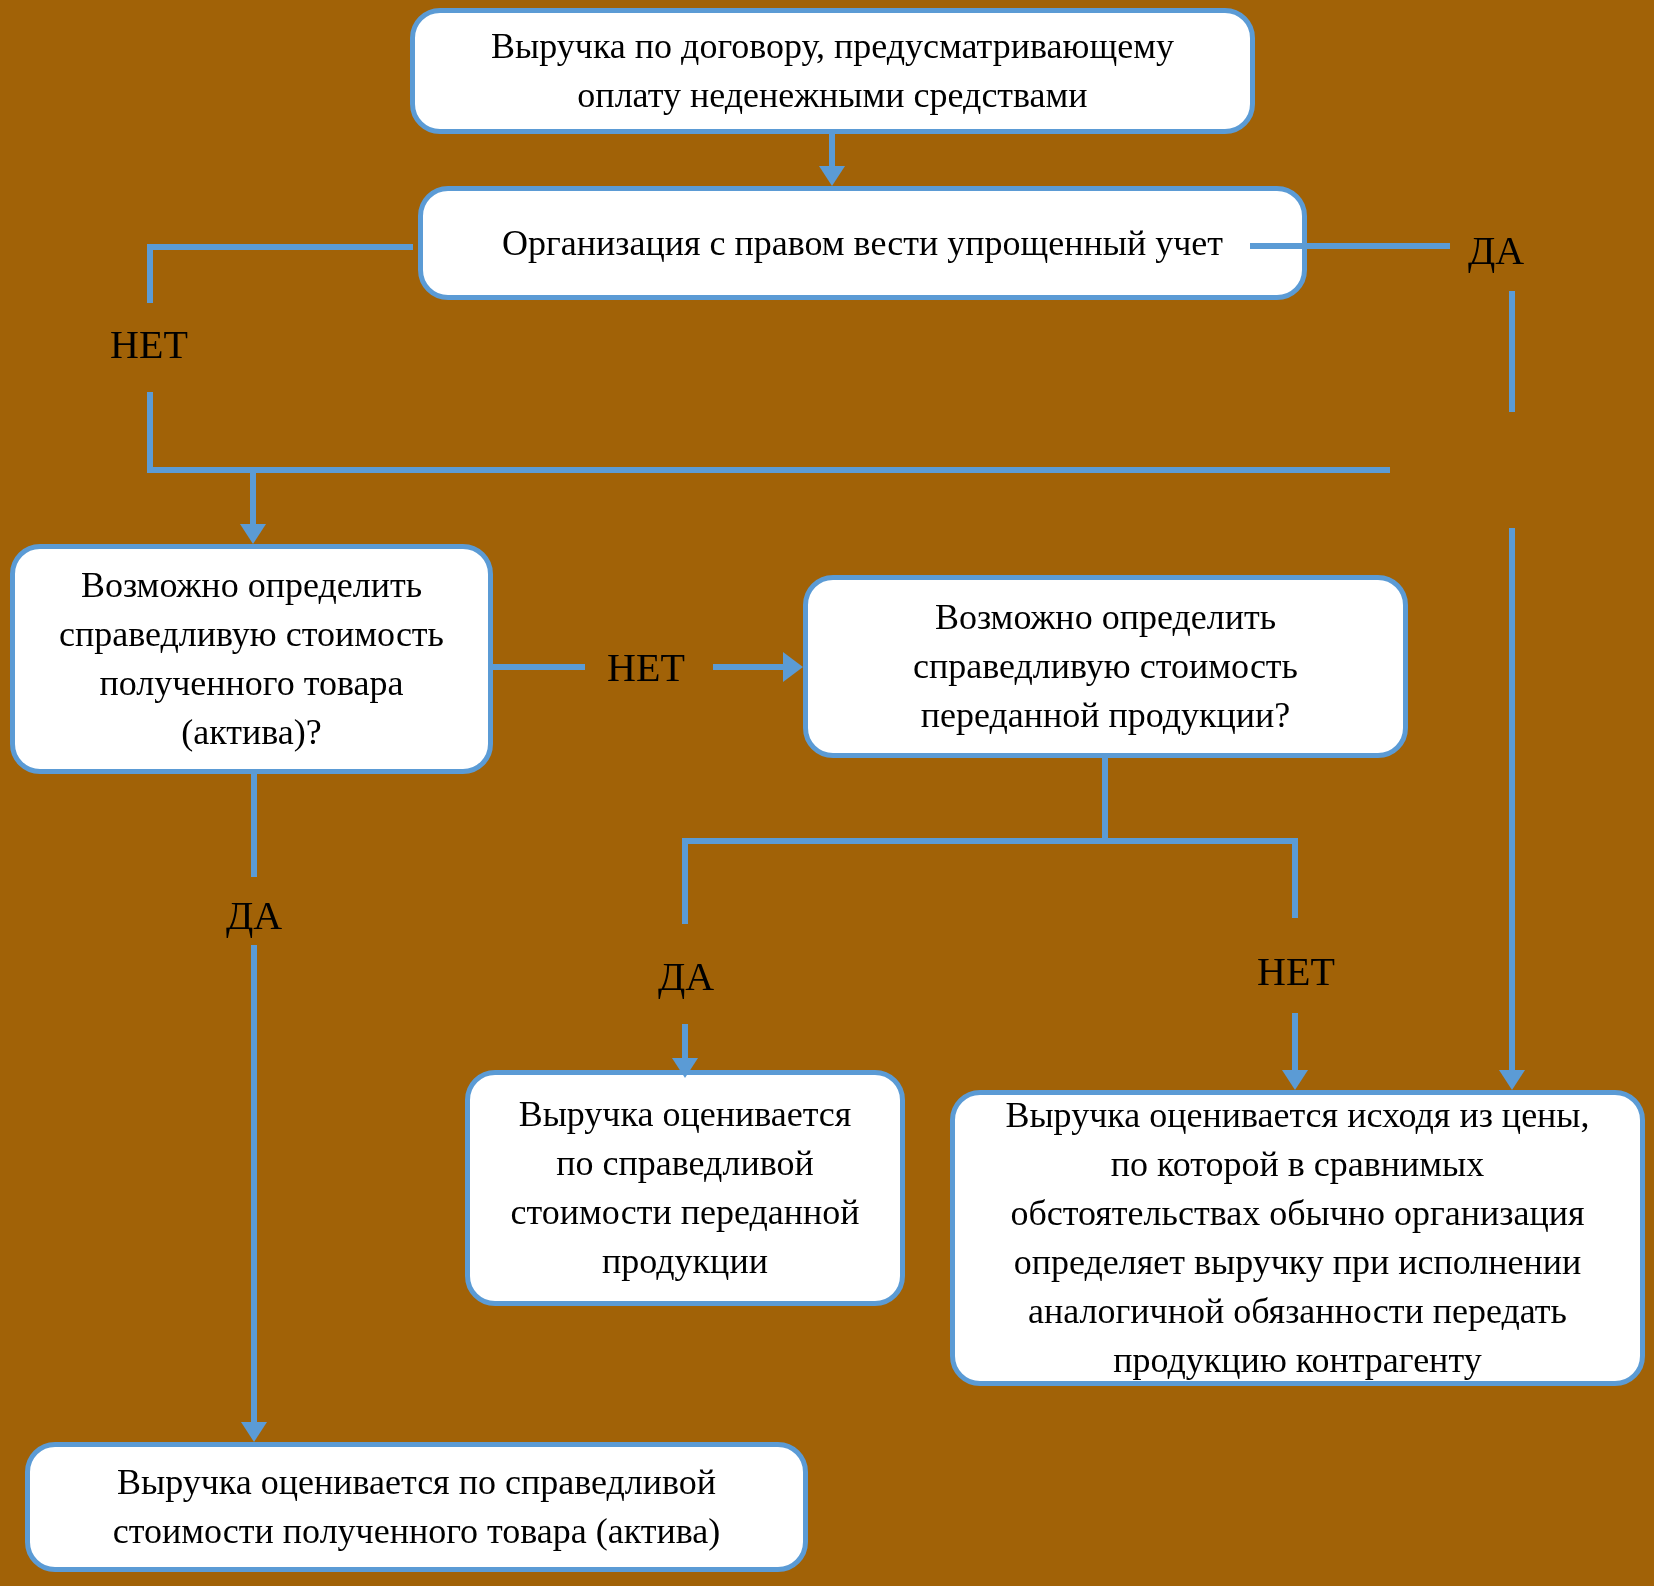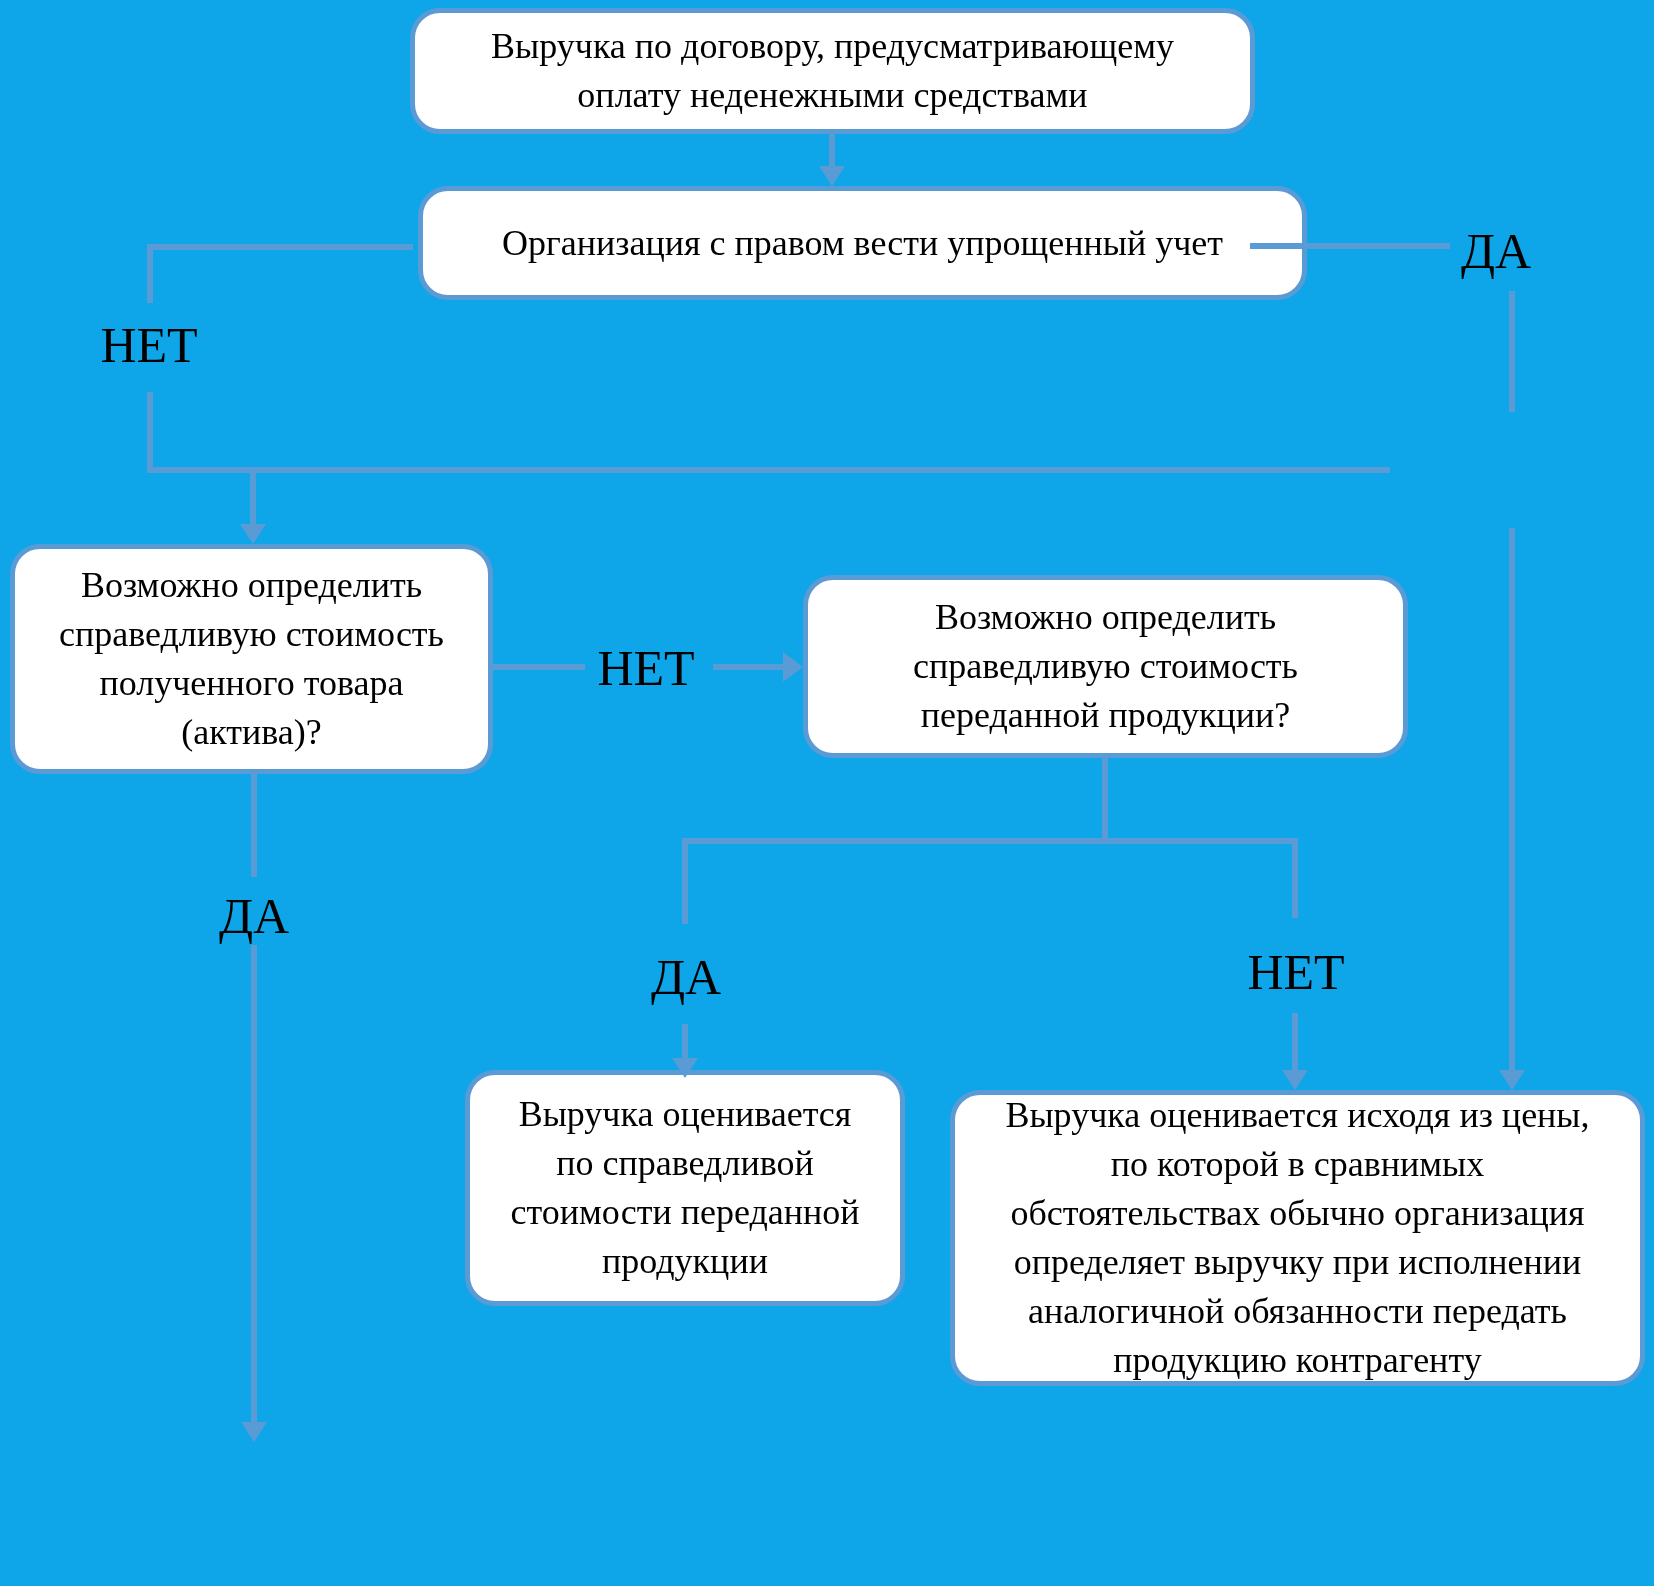--- a/index.html
+++ b/index.html
@@ -1,20 +1,20 @@
 <!DOCTYPE html>
 <html><head>
 <meta charset="utf-8">
 <style>
   html, body { margin: 0; padding: 0; background: #ffffff; }
   #canvas {
     position: relative;
     width: 1654px;
     height: 1586px;
-    background: #0ea5e9;
+    background: #a16207;
     font-family: "Liberation Serif", serif;
     overflow: hidden;
   }
   .node {
     position: absolute;
     box-sizing: border-box;
     border: 5px solid #5b9bd5;
     border-radius: 30px;
     background: #ffffff;
     display: flex;
@@ -24,21 +24,21 @@
     white-space: pre-line;
     color: #000000;
     font-size: 36px;
     line-height: 1.36;
     padding: 4px 10px;
   }
   .label {
     position: absolute;
     transform: translate(-50%, -50%);
     color: #000000;
-    font-size: 50px;
+    font-size: 40px;
     line-height: 1.13;
     text-align: center;
     white-space: pre-line;
   }
   .seg { position: absolute; background: #5b9bd5; }
   .arrow { position: absolute; width: 0; height: 0; }
   .arrow.down {
     border-left: 13px solid transparent;
     border-right: 13px solid transparent;
     border-top: 20px solid #5b9bd5;
@@ -66,20 +66,22 @@
     <div class="node" style="left: 950px; top: 1090px; width: 695px; height: 296px;">Выручка оценивается исходя из цены,
 по которой в сравнимых
 обстоятельствах обычно организация
 определяет выручку при исполнении
 аналогичной обязанности передать
 продукцию контрагенту</div>
     <div class="node" style="left: 465px; top: 1070px; width: 440px; height: 236px;">Выручка оценивается
 по справедливой
 стоимости переданной
 продукции</div>
+    <div class="node" style="left: 25px; top: 1442px; width: 783px; height: 130px;">Выручка оценивается по справедливой
+стоимости полученного товара (актива)</div>
     <div class="label" style="left: 1496px; top: 251px;">ДА</div>
     <div class="label" style="left: 149px; top: 345px;">НЕТ</div>
     <div class="label" style="left: 646px; top: 668px;">НЕТ</div>
     <div class="label" style="left: 254px; top: 916px;">ДА</div>
     <div class="label" style="left: 686px; top: 977px;">ДА</div>
     <div class="label" style="left: 1296px; top: 972px;">НЕТ</div>
     <div class="seg" style="left: 829px; top: 133px; width: 6px; height: 38px;"></div>
     <div class="seg" style="left: 1250px; top: 243px; width: 200px; height: 6px;"></div>
     <div class="seg" style="left: 1509px; top: 291px; width: 6px; height: 121px;"></div>
     <div class="seg" style="left: 1509px; top: 528px; width: 6px; height: 544px;"></div>

